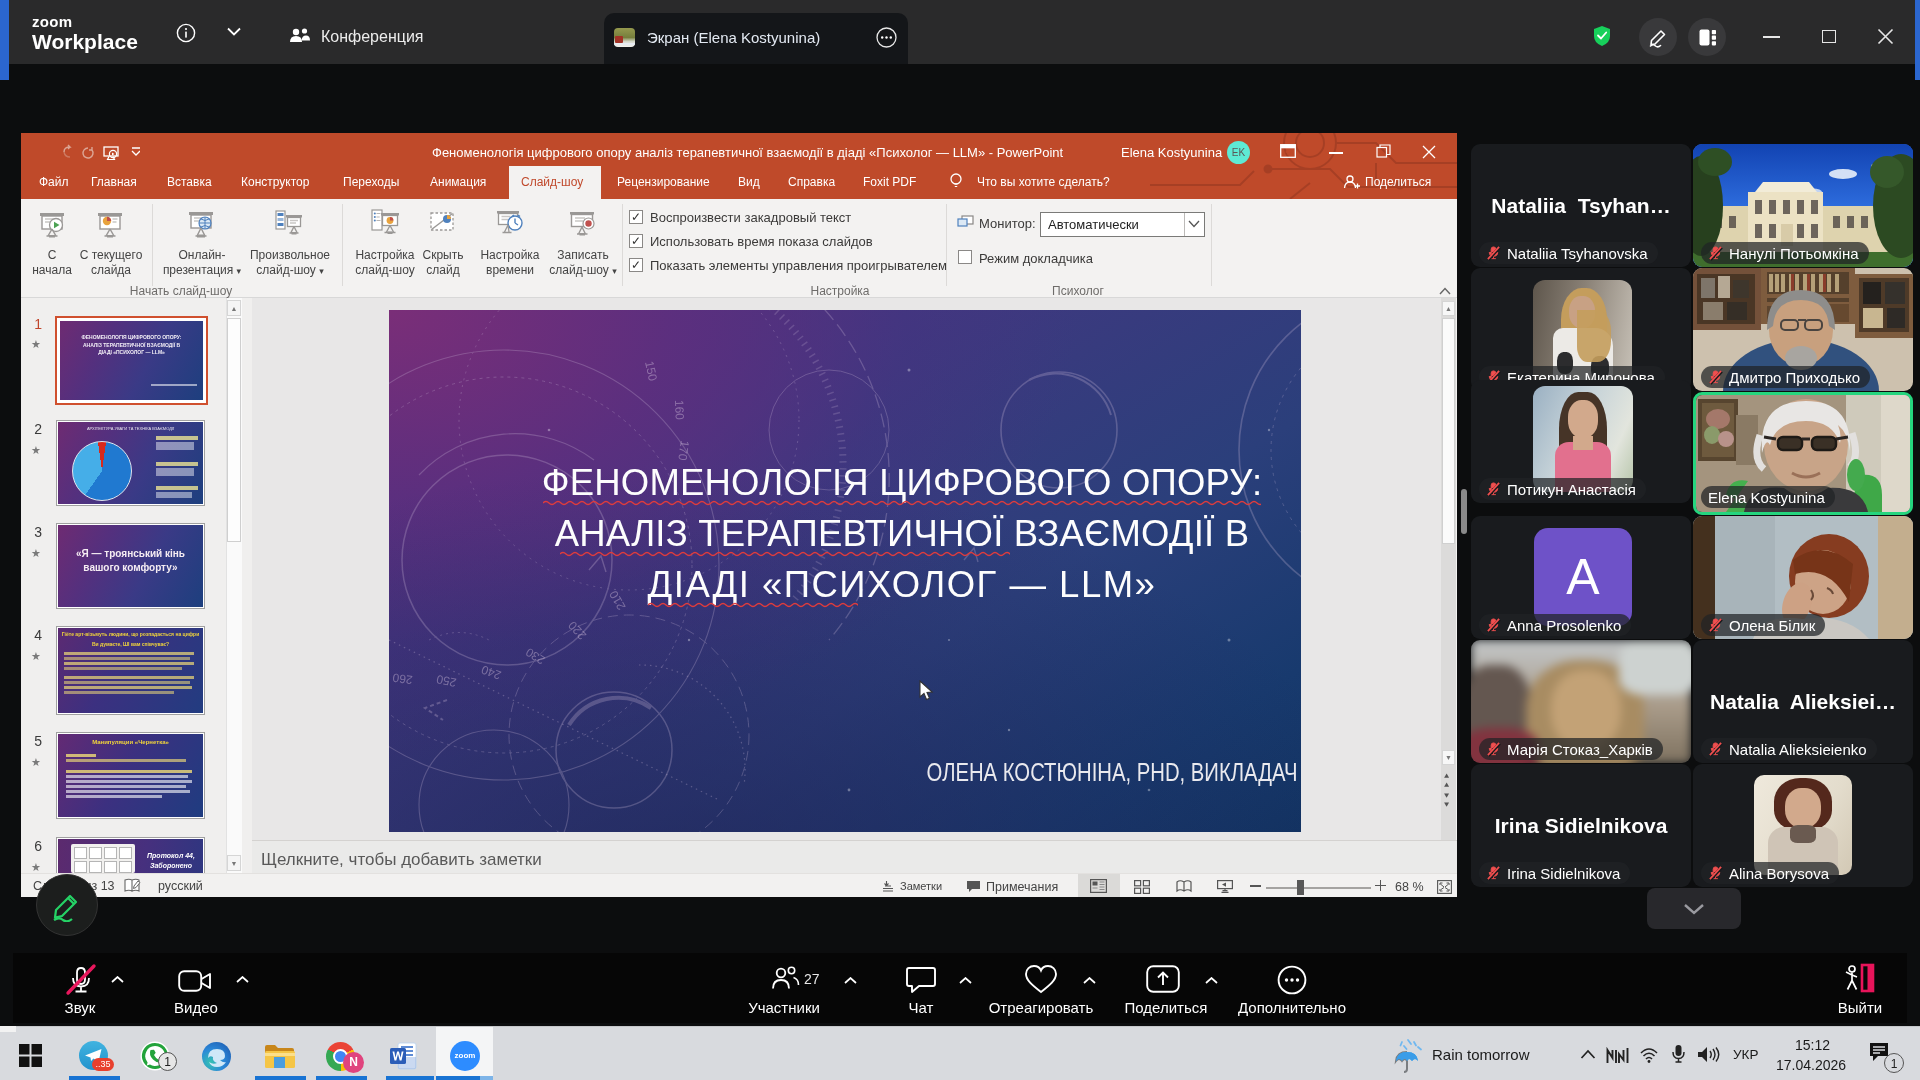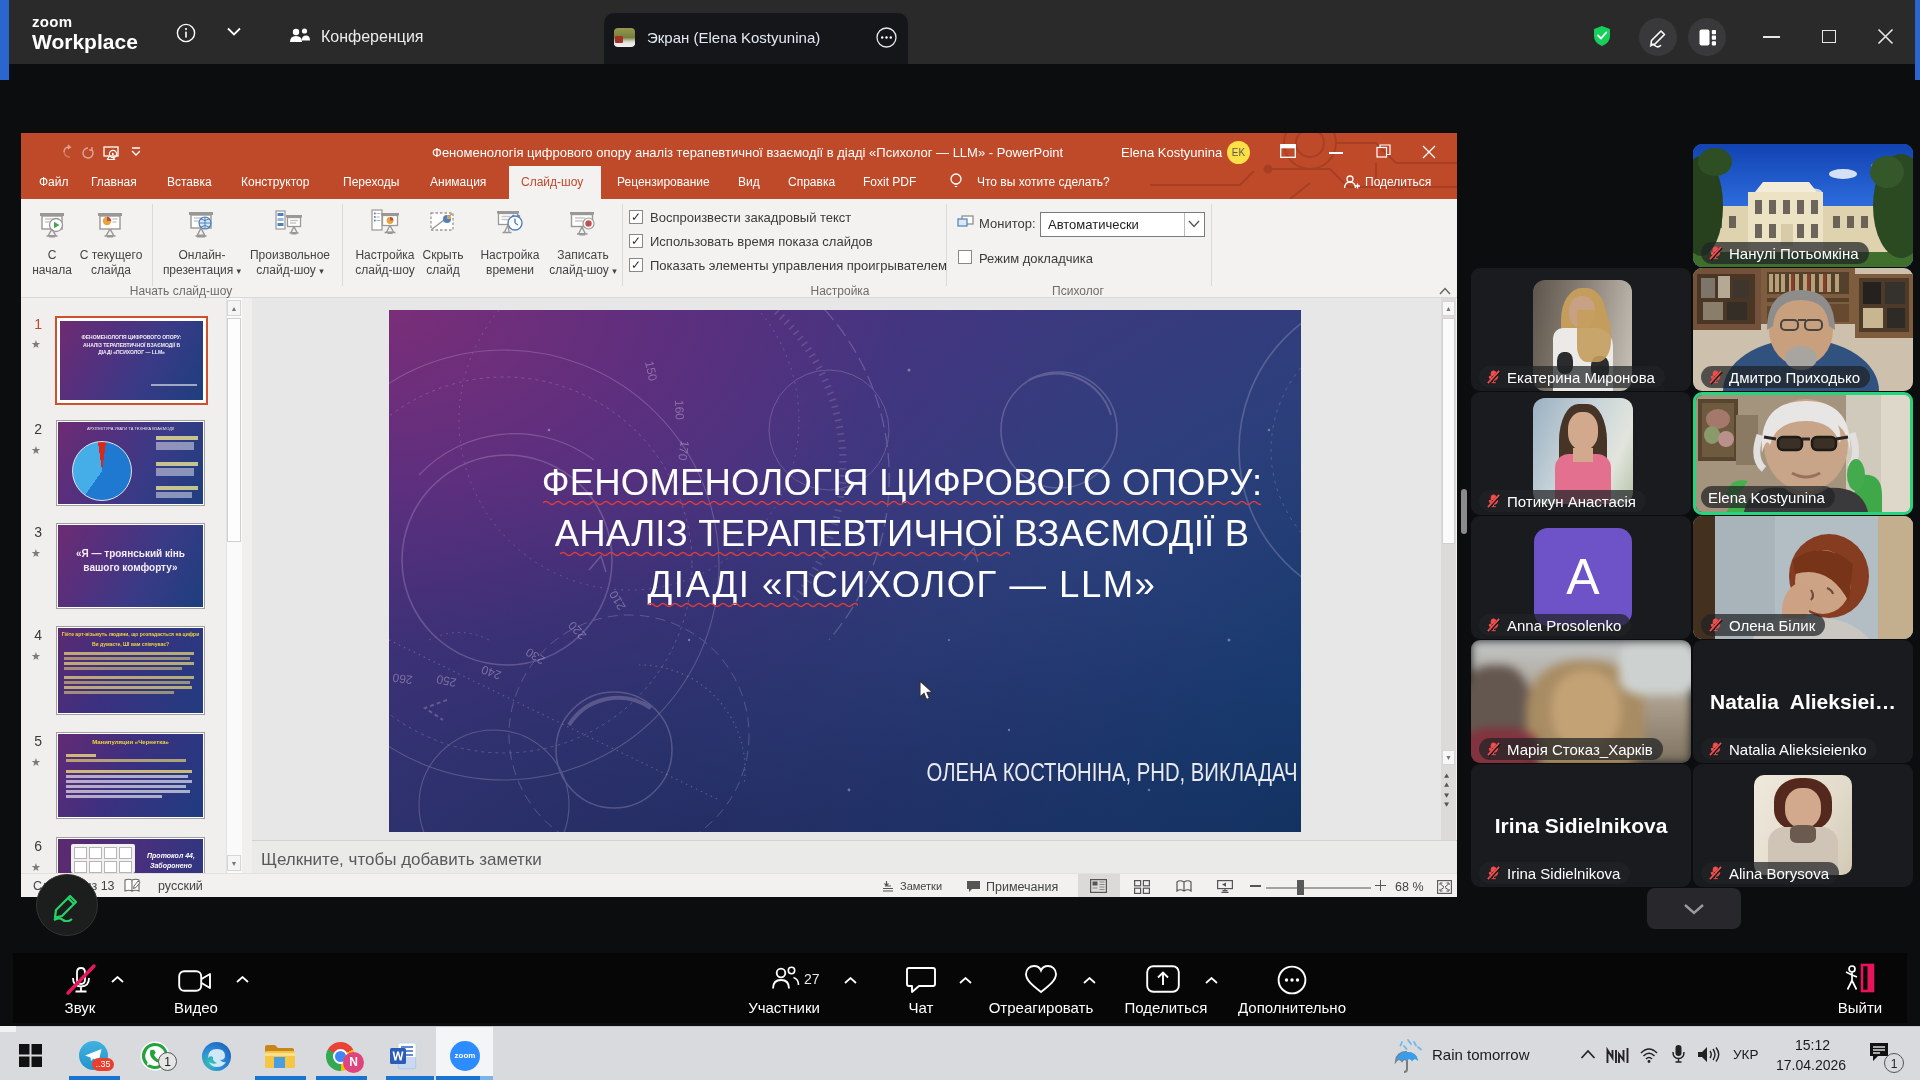--- a/index.html
+++ b/index.html
@@ -127,21 +127,21 @@
       <path d="M4 8 q1 5 6 5" fill="none" stroke="#dca695" stroke-width="1.4" opacity="0.5"></path>
 <path d="M28 4 a5 5 0 1 0 4 2 m0-3 v3 h-3" fill="none" stroke="#dca695" stroke-width="1.4"></path>
 <rect x="44" y="3" width="14" height="9" fill="none" stroke="#fff" stroke-width="1.3"></rect>
       <circle cx="53" cy="10" r="3.6" fill="none" stroke="#fff" stroke-width="1.2"></circle>
       <path d="M52 8.5 l2.4 1.5 -2.4 1.5 z" fill="#fff"></path>
       <path d="M49 12.5 l-1.5 3 h7 l-1.5-3" fill="none" stroke="#fff" stroke-width="1.2"></path>
 <path d="M72 4 h8 m-8 0 l4 -0 M72 7 l4 4 4-4" fill="none" stroke="#fff" stroke-width="1.3"></path>
 </svg>
 <div class="abs" style="left:432px;top:145px;width:614px;text-align:center;color:#fff;font-size:13px;white-space:nowrap;">Феноменологія цифрового опору аналіз терапевтичної взаємодії в діаді «Психолог — LLM»  -  PowerPoint</div>
 <div class="abs" style="left:1121px;top:145px;color:#fff;font-size:13px;">Elena Kostyunina</div>
-<div class="abs" style="left:1227px;top:141px;width:23px;height:23px;border-radius:50%;background:#fde047;color:#5a5856;font-size:10px;text-align:center;line-height:23px;">EK</div>
+<div class="abs" style="left:1227px;top:141px;width:23px;height:23px;border-radius:50%;background:#5eead4;color:#5a5856;font-size:10px;text-align:center;line-height:23px;">EK</div>
 <svg class="abs" style="left:1280px;top:144px;" width="16" height="14" viewBox="0 0 16 14">
       <rect x="0.7" y="0.7" width="14.6" height="12.6" fill="none" stroke="#fff" stroke-width="1.3"></rect>
       <rect x="0.7" y="0.7" width="14.6" height="3.6" fill="#fff"></rect>
       <path d="M8 11 V6.5 M5.8 8.5 L8 6.3 l2.2 2.2" stroke="#bf4a2a" stroke-width="1.2" fill="none"></path>
     </svg>
 <div class="abs" style="left:1329px;top:152px;width:14px;height:2px;background:#fff;"></div>
 <svg class="abs" style="left:1376px;top:144px;" width="15" height="14" viewBox="0 0 15 14">
       <rect x="1" y="3.5" width="9.5" height="9.5" fill="none" stroke="#fff" stroke-width="1.2"></rect>
       <path d="M4 3.5 V1 H14 V10.5 H10.5" fill="none" stroke="#fff" stroke-width="1.2"></path>
     </svg>
@@ -505,20 +505,31 @@
       </svg>
 <svg class="abs" style="left:259px;top:292px;" width="210" height="8" viewBox="0 0 210 8">
         <path d="M0 3 q3 -3 6 0 t6 0 t6 0 t6 0 t6 0 t6 0 t6 0 t6 0 t6 0 t6 0 t6 0 t6 0 t6 0 t6 0 t6 0 t6 0 t6 0 t6 0 t6 0 t6 0 t6 0 t6 0 t6 0 t6 0 t6 0 t6 0 t6 0 t6 0 t6 0 t6 0 t6 0 t6 0 t6 0 t6 0 t6 0 t6 0" fill="none" stroke="#e03c3c" stroke-width="1.3"></path>
       </svg>
 <div class="author" style="top:447px;right:4px;">ОЛЕНА КОСТЮНІНА, PHD, ВИКЛАДАЧ</div>
 </div>
 <svg class="abs" style="left:919px;top:680px;" width="15" height="22" viewBox="0 0 15 22">
       <path d="M1 1 L1 17 L5 13.5 L7.5 19.5 L10.5 18.2 L8 12.4 L13.2 12 Z" fill="#fff" stroke="#333" stroke-width="1.1"></path>
     </svg>
 
+<div class="tile" style="left:1471px;top:144px;">
+  <div class="bigname" style="top:50px;">Nataliia  Tsyhan…</div>
+  <div class="pill">
+        <svg class="micico" viewBox="0 0 16 16">
+          <path d="M8 1.5 q2.5 0 2.5 2.5 v3 q0 2.5 -2.5 2.5 q-2.5 0 -2.5 -2.5 v-3 q0 -2.5 2.5 -2.5 z M3.5 7 q0 4.5 4.5 4.5 q4.5 0 4.5 -4.5 M8 11.5 v2.5 M5.5 14 h5" fill="#f04f4f" stroke="#f04f4f" stroke-width="1"></path>
+          <path d="M2.5 15 L14.5 2" stroke="#17191c" stroke-width="3.4"></path>
+          <path d="M2 14.5 L14 1.5" stroke="#f04f4f" stroke-width="1.9"></path>
+        </svg>
+        <span class="nm">Nataliia Tsyhanovska</span>
+      </div>
+</div>
 
 <div class="tile" style="left:1693px;top:144px;">
   <svg width="220" height="123" viewBox="0 0 220 123">
     <rect width="220" height="123" fill="#2a66d8"></rect>
     <rect width="220" height="123" fill="url(#skyg)"></rect>
     <defs>
           <linearGradient id="skyg" x1="0" y1="0" x2="0" y2="1">
             <stop offset="0" stop-color="#1243b2"></stop>
             <stop offset="0.55" stop-color="#2f6fe0"></stop>
             <stop offset="1" stop-color="#4b8aec"></stop>
@@ -634,21 +645,21 @@
   <div class="pill">
         <svg class="micico" viewBox="0 0 16 16">
           <path d="M8 1.5 q2.5 0 2.5 2.5 v3 q0 2.5 -2.5 2.5 q-2.5 0 -2.5 -2.5 v-3 q0 -2.5 2.5 -2.5 z M3.5 7 q0 4.5 4.5 4.5 q4.5 0 4.5 -4.5 M8 11.5 v2.5 M5.5 14 h5" fill="#f04f4f" stroke="#f04f4f" stroke-width="1"></path>
           <path d="M2.5 15 L14.5 2" stroke="#17191c" stroke-width="3.4"></path>
           <path d="M2 14.5 L14 1.5" stroke="#f04f4f" stroke-width="1.9"></path>
         </svg>
         <span class="nm">Дмитро Приходько</span>
       </div>
 </div>
 
-<div class="tile" style="left:1471px;top:392px;padding-left:28px;">
+<div class="tile" style="left:1471px;top:380px;padding-left:28px;">
   <div class="abs" style="left:62px;top:6px;width:100px;height:106px;border-radius:12px;overflow:hidden;background:linear-gradient(115deg,#9ab0c2 0%,#c5d2d8 40%,#e2e5dd 75%,#b5c4a8 100%);">
     <div class="abs" style="left:26px;top:6px;width:48px;height:92px;background:#463427;border-radius:40% 40% 20% 20%;"></div>
     <div class="abs" style="left:35px;top:14px;width:30px;height:38px;background:#d2a98c;border-radius:45%;"></div>
 
     <div class="abs" style="left:22px;top:56px;width:56px;height:50px;background:#e2708e;border-radius:14px 14px 0 0;"></div>
     <div class="abs" style="left:40px;top:50px;width:20px;height:14px;background:#d2a98c;"></div>
   </div>
   <div class="pill">
         <svg class="micico" viewBox="0 0 16 16">
           <path d="M8 1.5 q2.5 0 2.5 2.5 v3 q0 2.5 -2.5 2.5 q-2.5 0 -2.5 -2.5 v-3 q0 -2.5 2.5 -2.5 z M3.5 7 q0 4.5 4.5 4.5 q4.5 0 4.5 -4.5 M8 11.5 v2.5 M5.5 14 h5" fill="#f04f4f" stroke="#f04f4f" stroke-width="1"></path>

